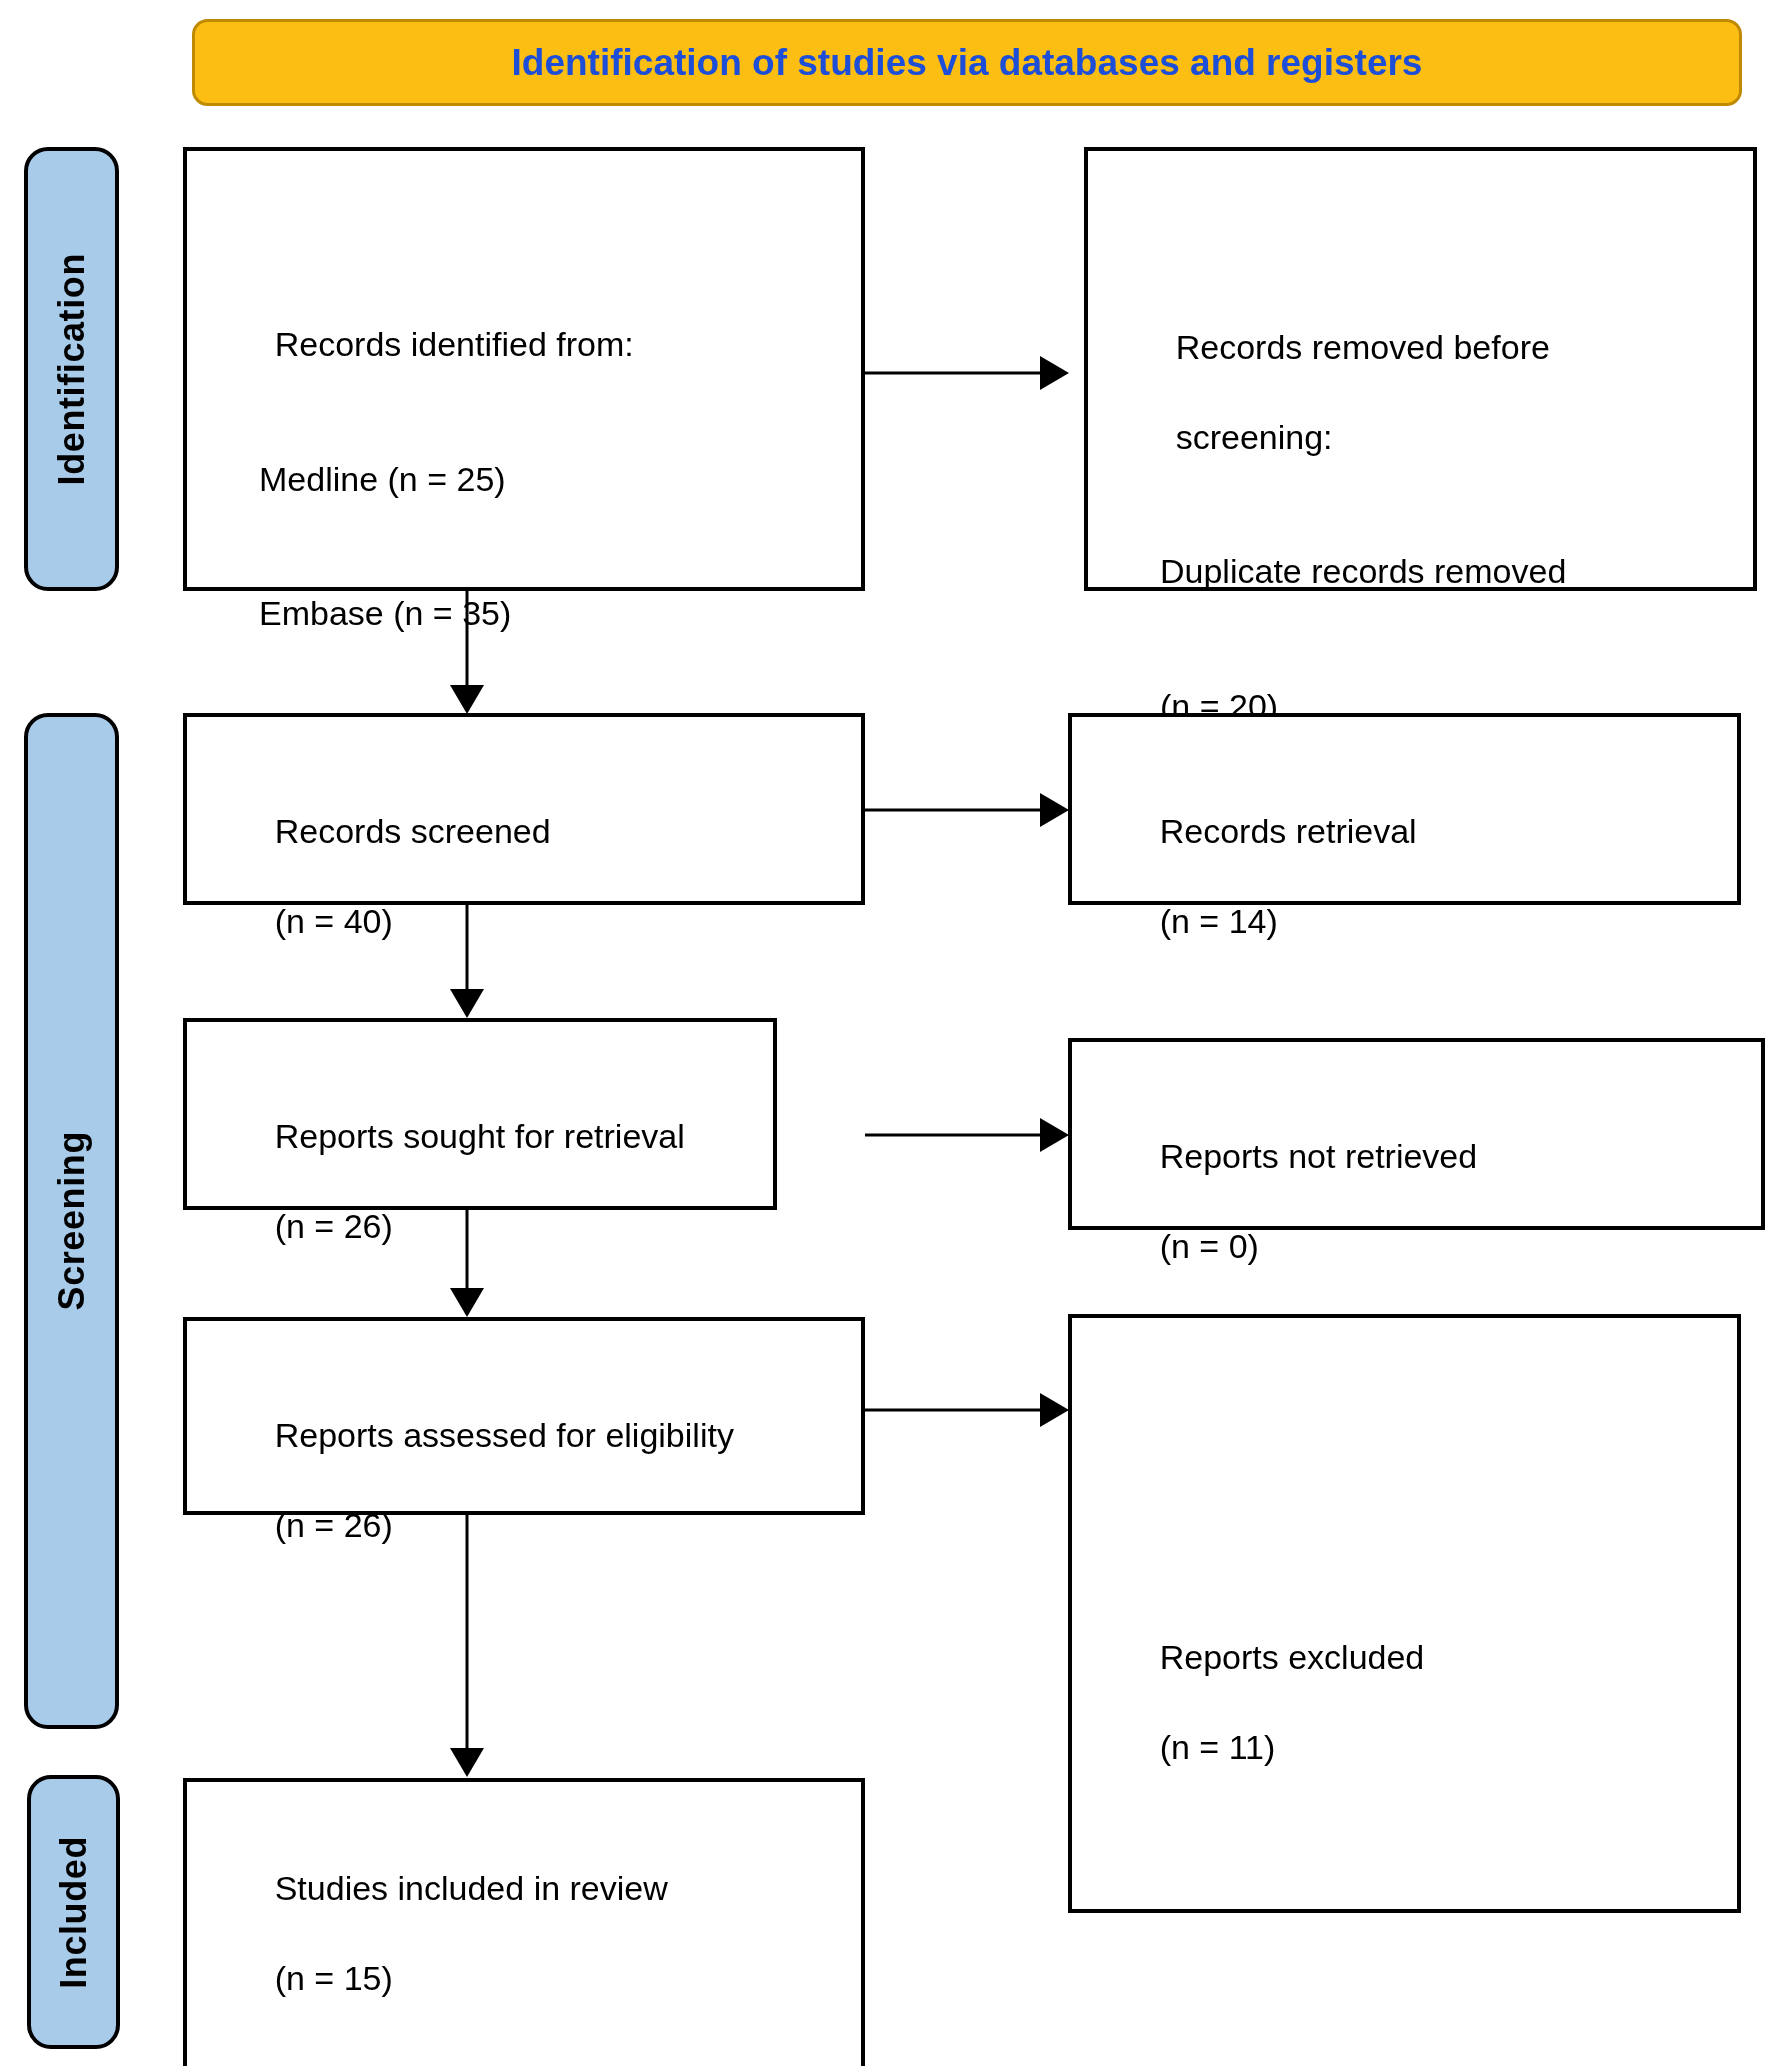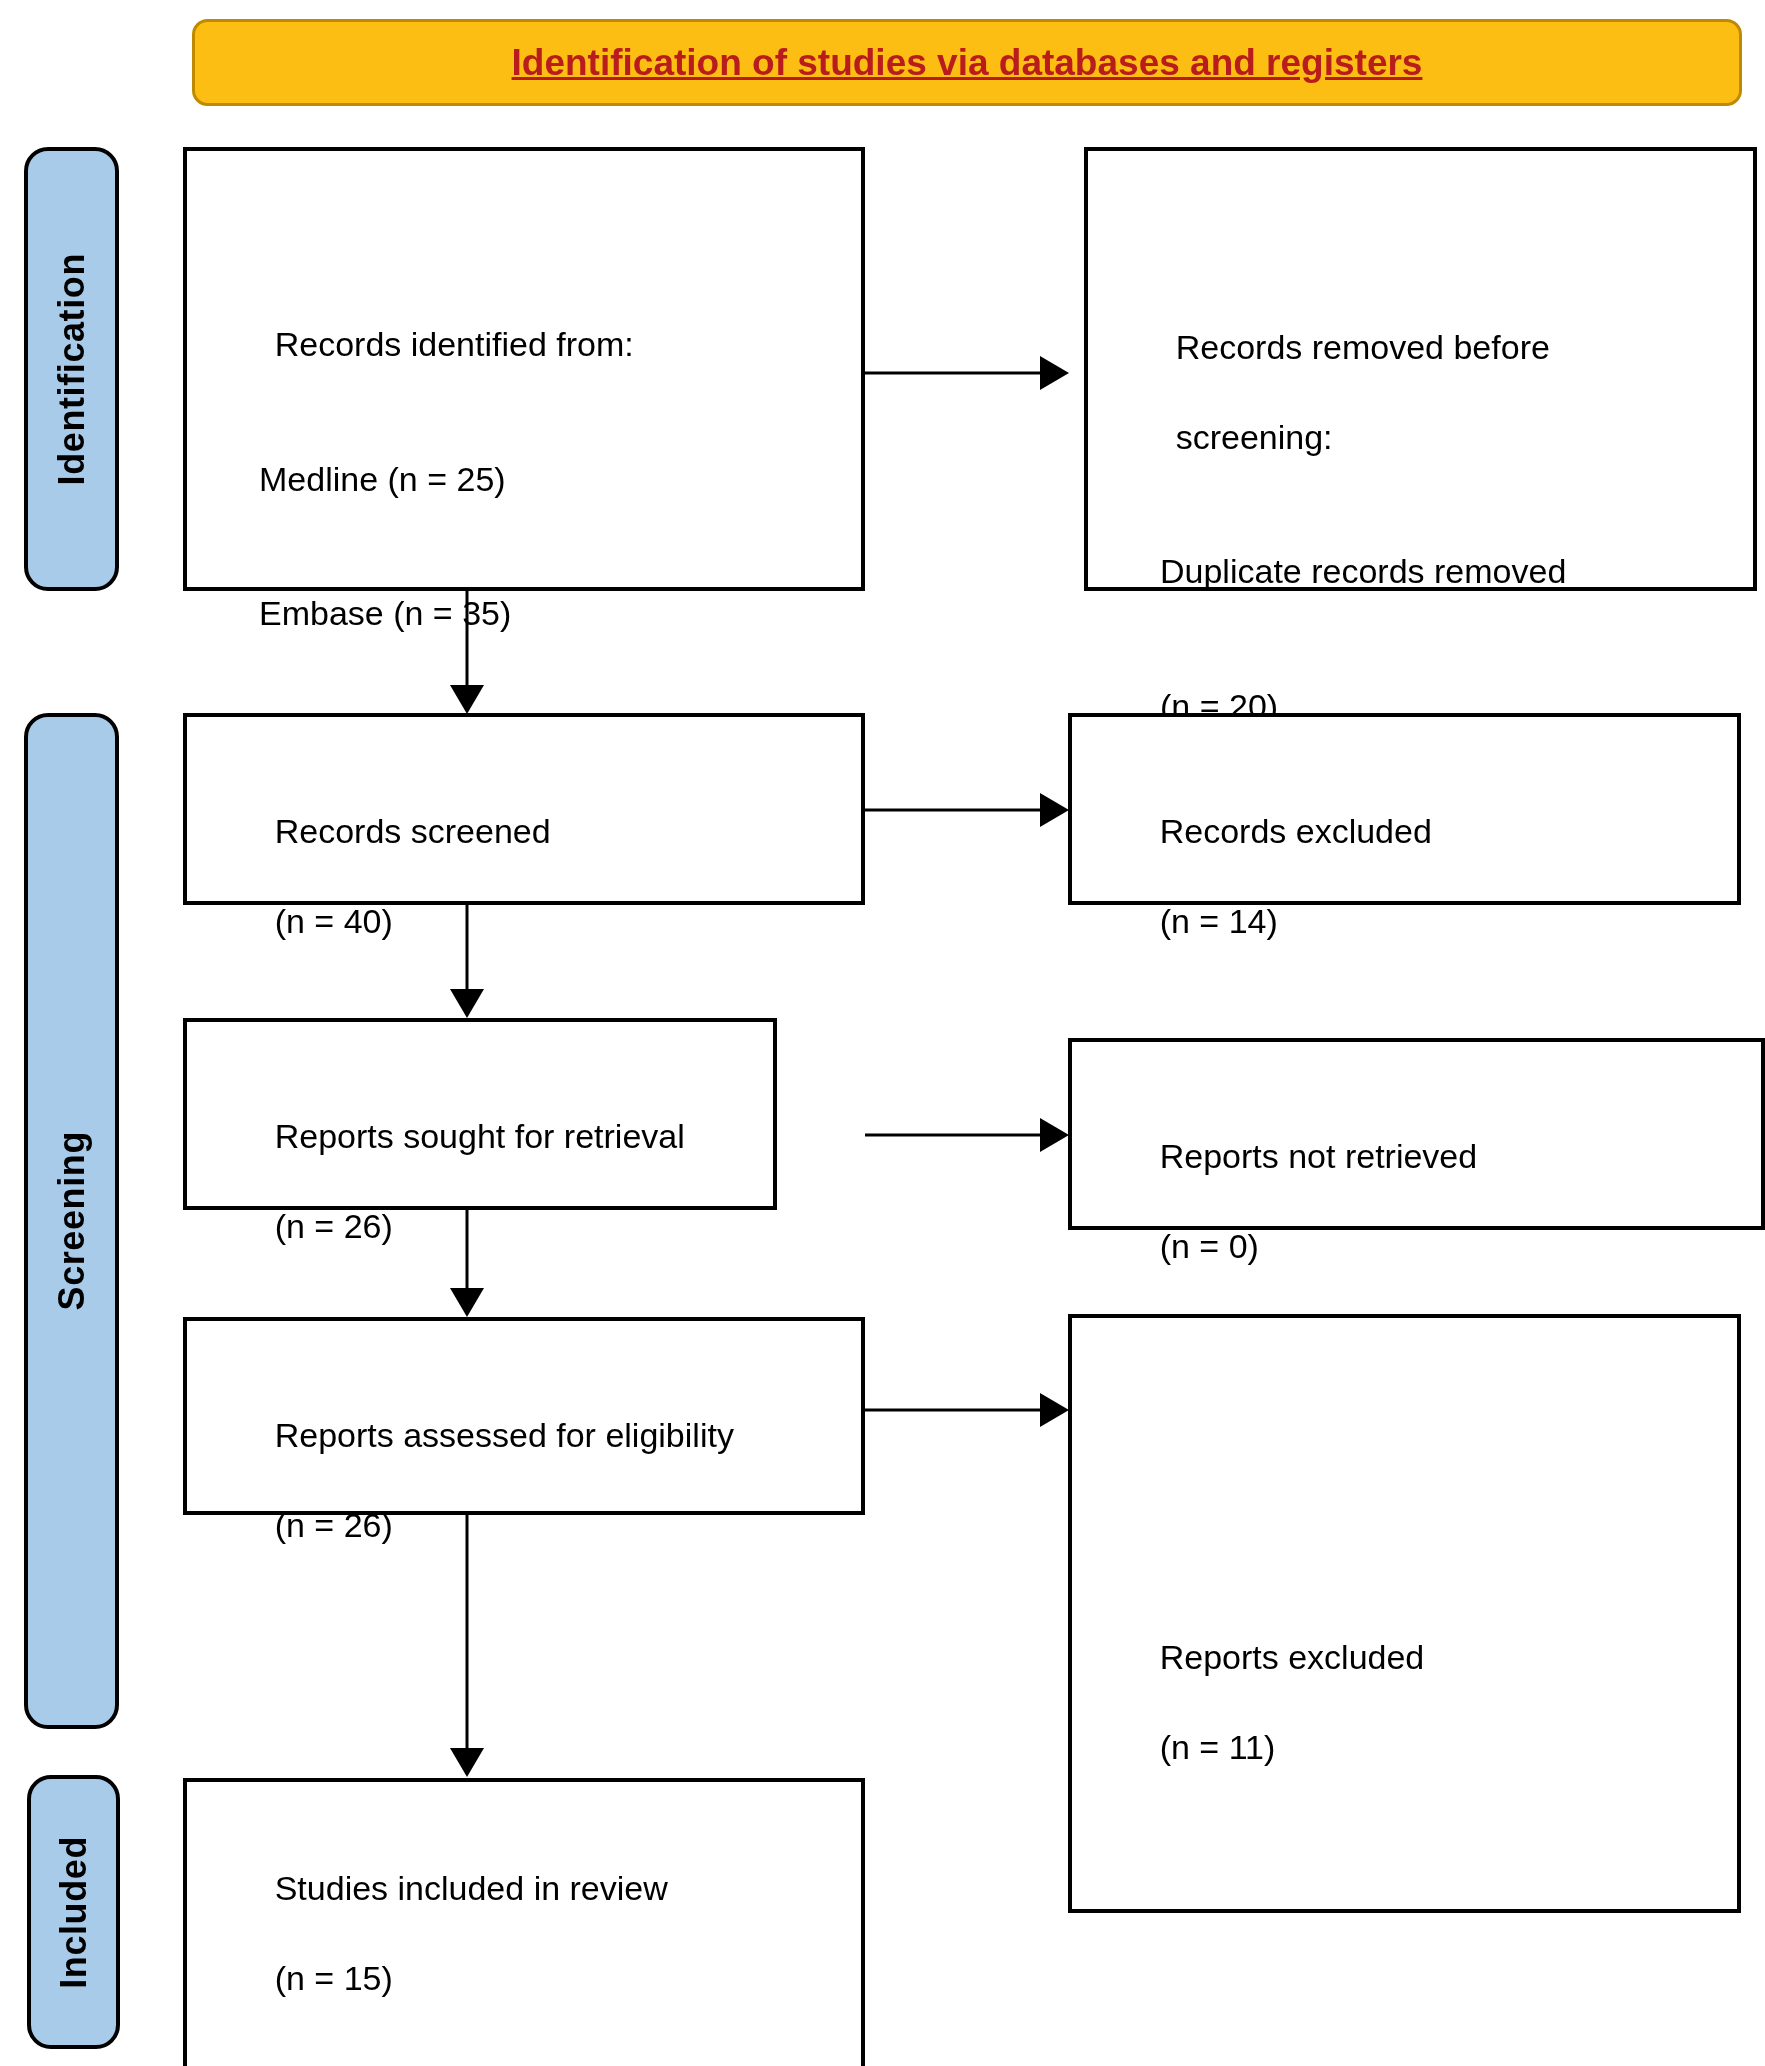--- a/index.html
+++ b/index.html
@@ -29,24 +29,23 @@
     border: 3.6px solid #C08A00;
     border-radius: 15.6px;
     box-sizing: border-box;
     display: flex;
     align-items: center;
     justify-content: center;
   }
   .banner-text {
     font-size: 37px;
     font-weight: bold;
-    color: #b91c1c;
+    color: #1d4ed8;
     letter-spacing: 0px;
     text-align: center;
-    text-decoration: underline;
   }
 
   
   .phase {
     position: absolute;
     background: #A8CBEA;
     border: 4.2px solid #000000;
     border-radius: 24px;
     box-sizing: border-box;
     display: flex;
@@ -195,21 +194,21 @@
 
   <div class="box" id="box-screened">
     <div class="box-text">
       <span>Records screened</span><br>
       <span>(n = 40)</span>
     </div>
   </div>
 
   <div class="box" id="box-excluded-recs">
     <div class="box-text">
-      <span>Records excluded</span><br>
+      <span>Records retrieval</span><br>
       <span>(n = 14)</span>
     </div>
   </div>
 
   <div class="box" id="box-sought">
     <div class="box-text">
       <span>Reports sought for retrieval</span><br>
       <span>(n = 26)</span>
     </div>
   </div>

